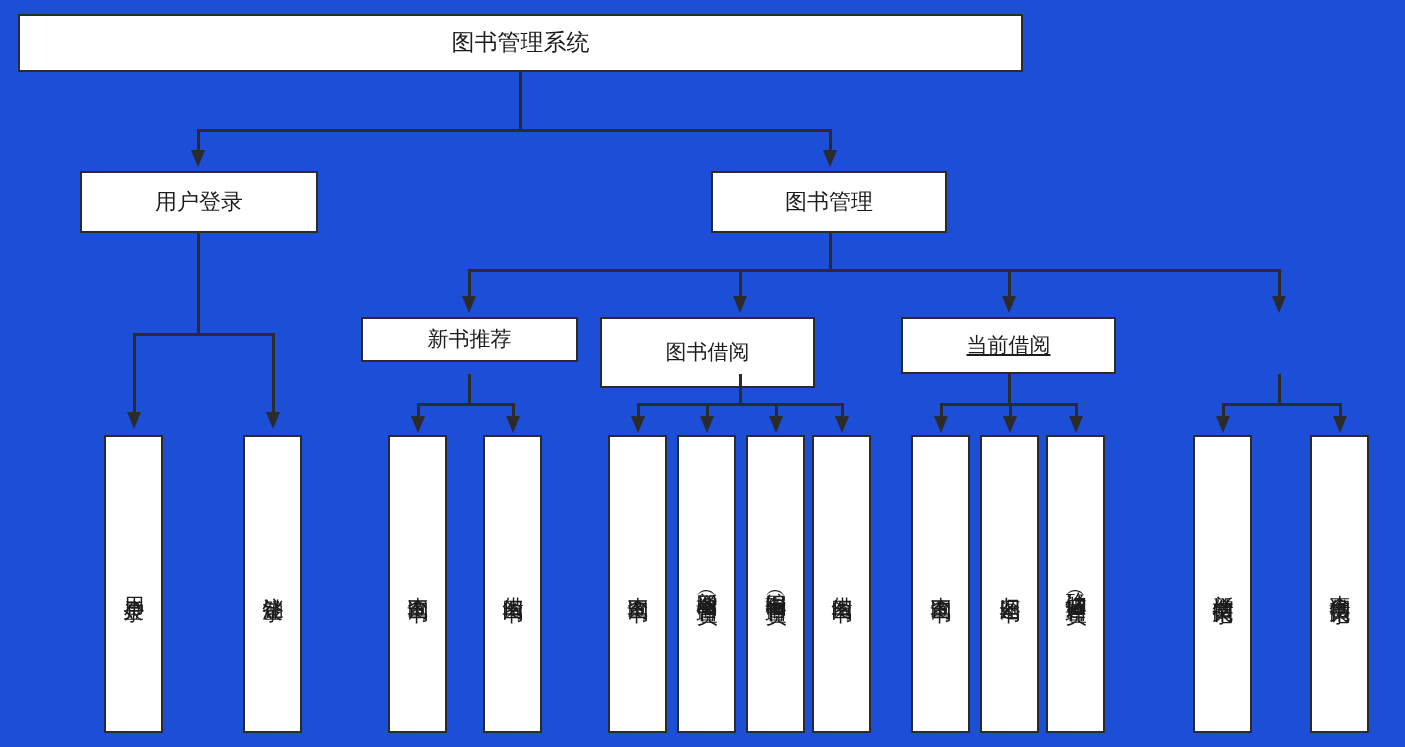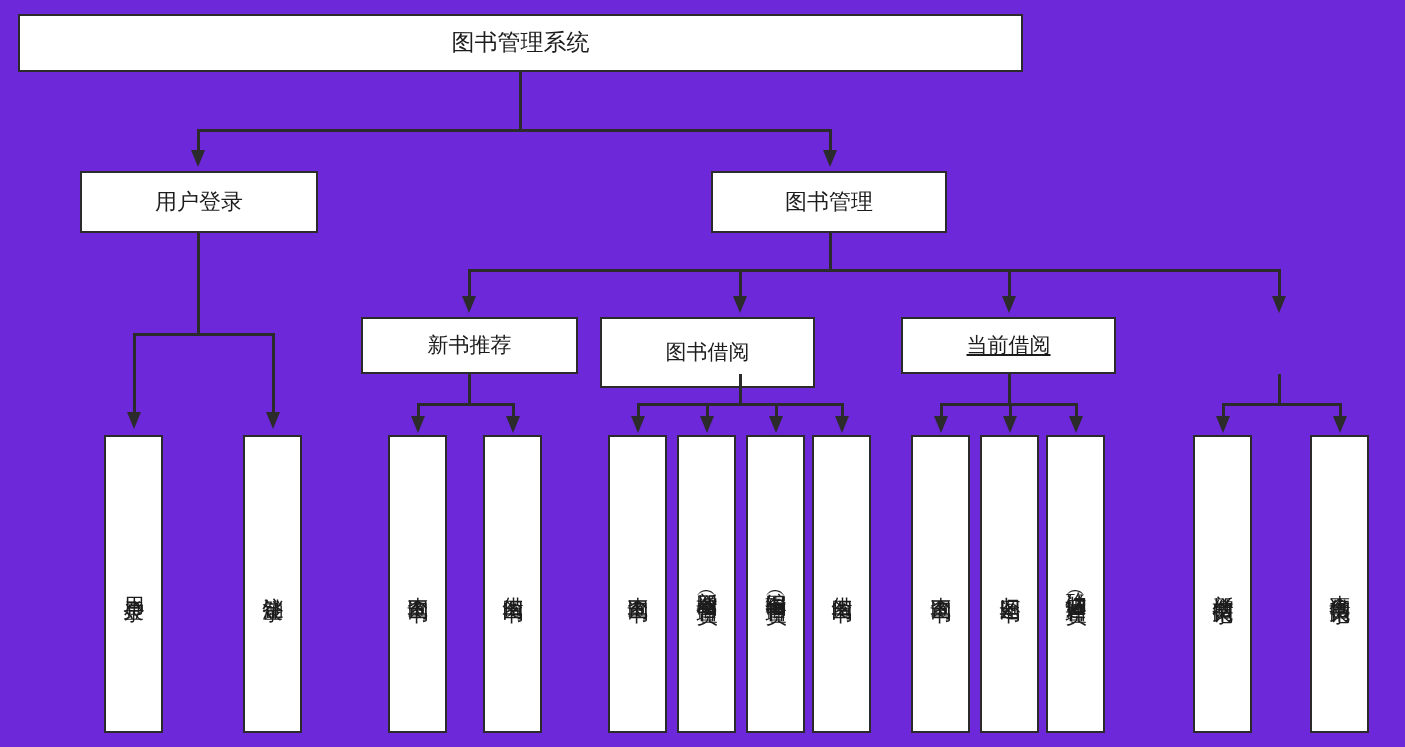--- a/index.html
+++ b/index.html
@@ -7,21 +7,21 @@
     padding: 0;
     background: #ffffff;
   }
   body {
     font-family: "DejaVu Sans", "Liberation Sans", sans-serif;
   }
   #canvas {
     position: relative;
     width: 1405px;
     height: 747px;
-    background: #6d28d9;
+    background: #1d4ed8;
     overflow: hidden;
   }
   .node {
     position: absolute;
     box-sizing: border-box;
     background: #ffffff;
     border: 2.5px solid #2b2b2b;
     display: flex;
     align-items: center;
     justify-content: center;
@@ -104,21 +104,21 @@
   <div class="hline" style="left:468px; top:269px; width:812px;"></div>
   <div class="vline" style="left:468px; top:269px; height:28px;"></div>
   <div class="arrow" style="left:462px; top:296px;"></div>
   <div class="vline" style="left:739px; top:269px; height:28px;"></div>
   <div class="arrow" style="left:733px; top:296px;"></div>
   <div class="vline" style="left:1008px; top:269px; height:28px;"></div>
   <div class="arrow" style="left:1002px; top:296px;"></div>
   <div class="vline" style="left:1278px; top:269px; height:28px;"></div>
   <div class="arrow" style="left:1272px; top:296px;"></div>
 
-  <div class="node node-l3" style="left:361px; top:317px; width:217px; height:57px;">
+  <div class="node node-l3" style="left:361px; top:317px; width:217px; height:45px;">
     <span class="lbl">新书推荐</span>
   </div>
   <div class="node node-l3" style="left:600px; top:317px; width:215px; height:71px;">
     <span class="lbl">图书借阅</span>
   </div>
   <div class="node node-l3" style="left:901px; top:317px; width:215px; height:57px;text-decoration:underline;">
     <span class="lbl">当前借阅</span>
   </div>
 
   <div class="vline" style="left:468px; top:374px; height:31px;"></div>

